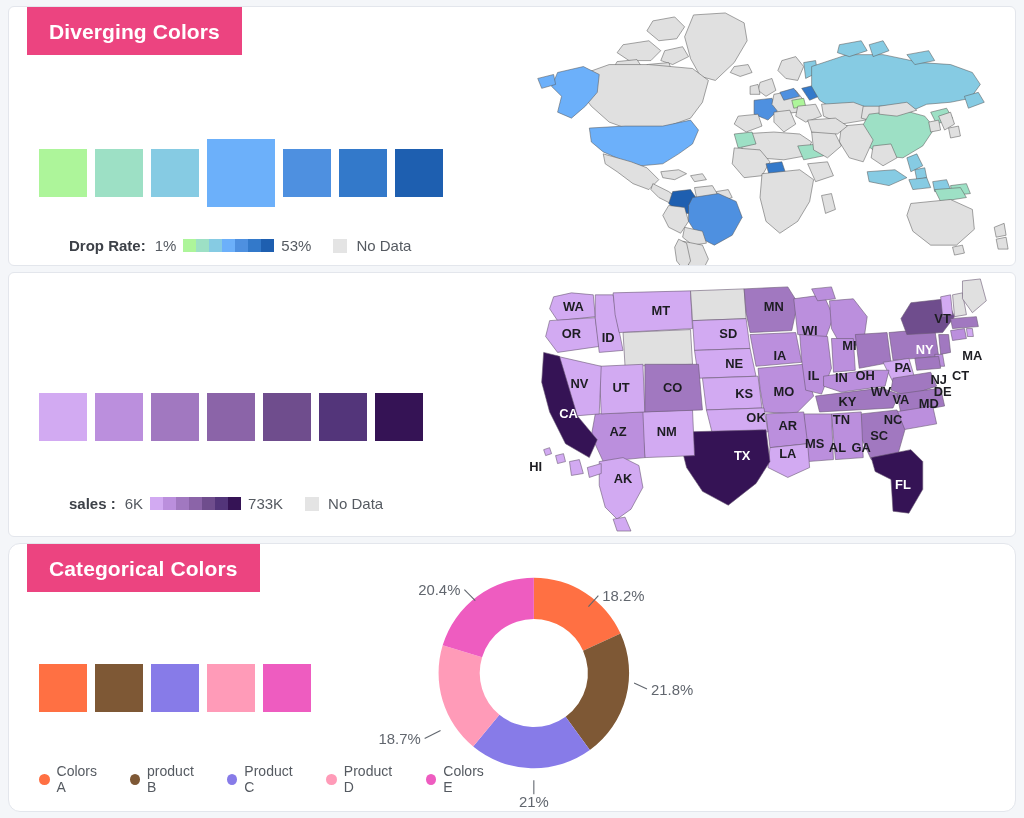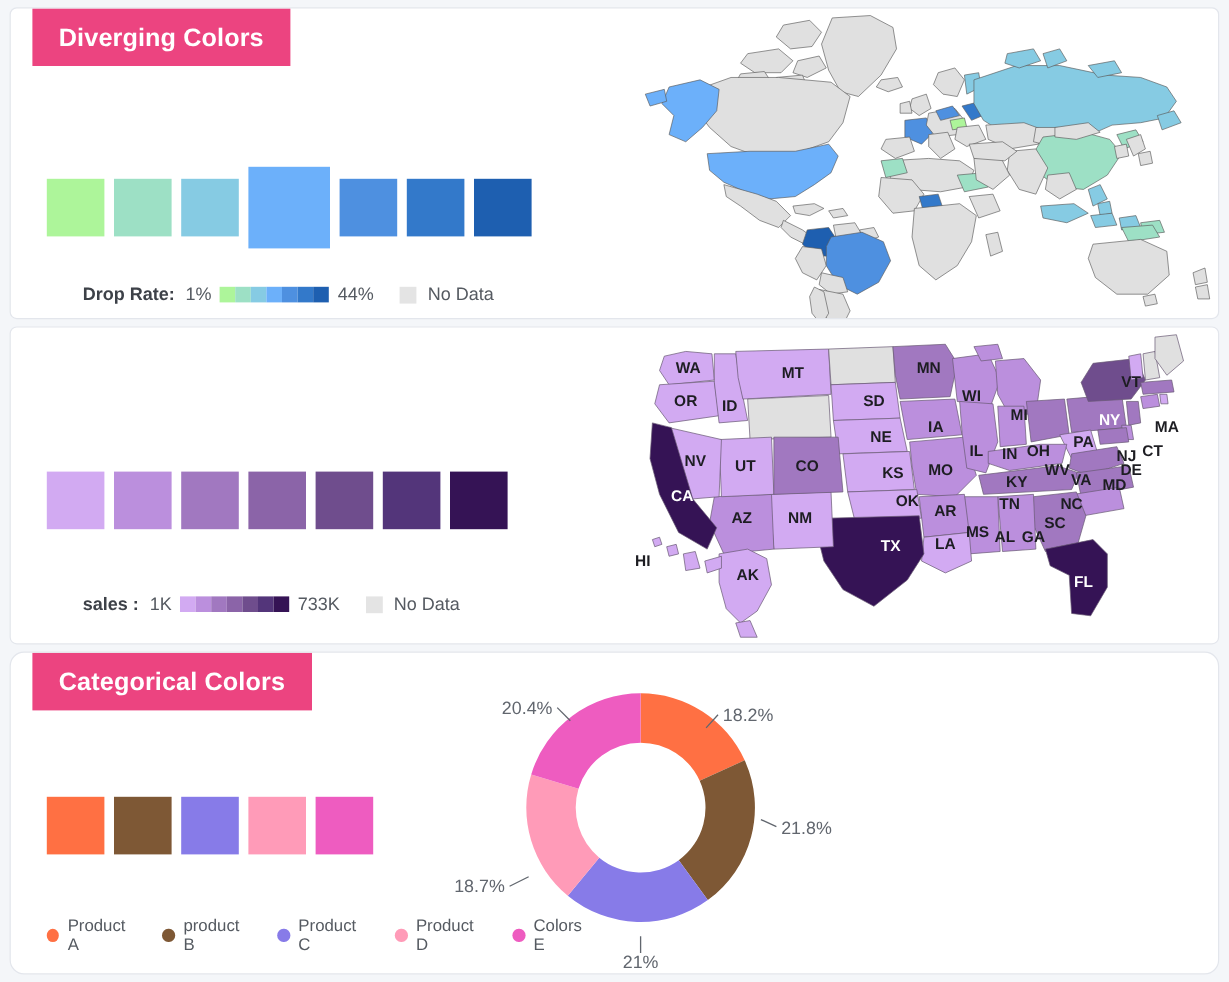--- a/index.html
+++ b/index.html
@@ -115,21 +115,21 @@
         <span class="legend-min">1%</span>
         <span class="ramp">
           <i style="background:#adf59a"></i>
             <i style="background:#9de0c5"></i>
             <i style="background:#86cbe3"></i>
             <i style="background:#6cb0fa"></i>
             <i style="background:#4e90e0"></i>
             <i style="background:#3379ca"></i>
             <i style="background:#1e5fb0"></i>
         </span>
-        <span class="legend-max">44%</span>
+        <span class="legend-max">53%</span>
         <span class="nodata-wrap">
           <span class="nodata-sw"></span>
           <span>No Data</span>
         </span>
       </div>
     </div>
 
     <div class="panel-right">
       <svg class="map-svg" viewBox="0 0 500 260" preserveAspectRatio="xMidYMid meet">
         <g stroke="#5a5a5a" stroke-width="0.55" stroke-linejoin="round">
@@ -260,21 +260,21 @@
         <span class="swatch" style="background:#bb8fdd"></span>
         <span class="swatch" style="background:#a178c0"></span>
         <span class="swatch" style="background:#8b64a8"></span>
         <span class="swatch" style="background:#6f4d8d"></span>
         <span class="swatch" style="background:#53357a"></span>
         <span class="swatch" style="background:#351355"></span>
       </div>
 
       <div class="legend-row" style="top:222px">
         <span class="legend-label">sales :</span>
-        <span class="legend-min">1K</span>
+        <span class="legend-min">6K</span>
         <span class="ramp">
           <i style="background:#d2aaf2"></i>
             <i style="background:#bb8fdd"></i>
             <i style="background:#a178c0"></i>
             <i style="background:#8b64a8"></i>
             <i style="background:#6f4d8d"></i>
             <i style="background:#53357a"></i>
             <i style="background:#351355"></i>
         </span>
         <span class="legend-max">733K</span>
@@ -403,21 +403,21 @@
         <span class="swatch" style="background:#ff7043"></span>
         <span class="swatch" style="background:#7e5835"></span>
         <span class="swatch" style="background:#877be8"></span>
         <span class="swatch" style="background:#ff9bb8"></span>
         <span class="swatch" style="background:#ee5cc0"></span>
       </div>
 
       <div class="cat-legend">
         <span class="cat-item">
           <i class="cat-dot" style="background:#ff7043"></i>
-          <span>Product A</span>
+          <span>Colors A</span>
         </span>
         <span class="cat-item">
           <i class="cat-dot" style="background:#7e5835"></i>
           <span>product B</span>
         </span>
         <span class="cat-item">
           <i class="cat-dot" style="background:#877be8"></i>
           <span>Product C</span>
         </span>
         <span class="cat-item">

